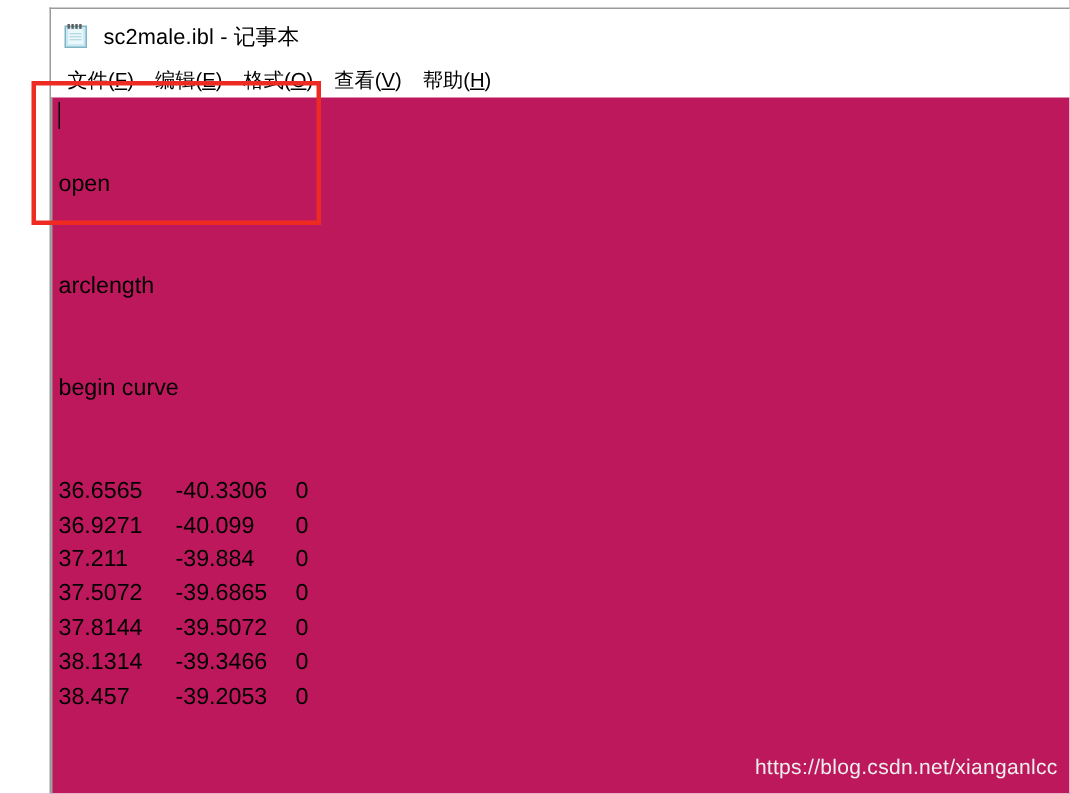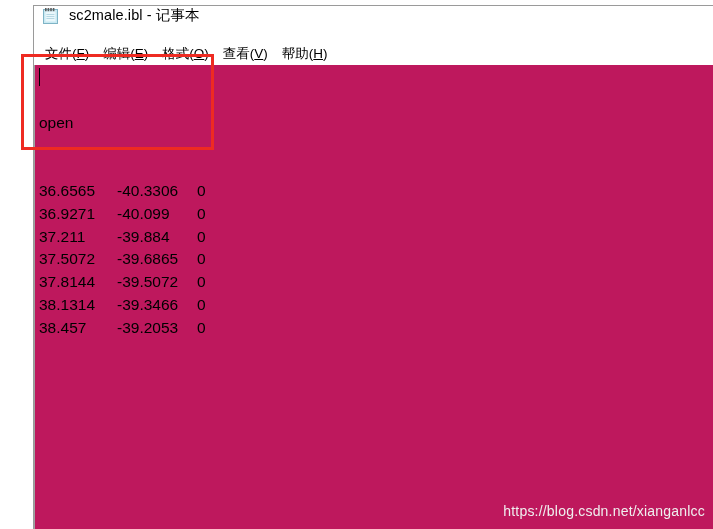--- a/index.html
+++ b/index.html
@@ -38,20 +38,21 @@
   }
 
   
   #title-bar {
     position: absolute;
     left: 0; top: 0;
     width: 100%;
     height: 36px;
     background: #ffffff;
     display: flex;
+    align-items: center;
     padding-left: 7px;
     box-sizing: border-box;
   }
   #notepad-icon {
     width: 20px;
     height: 20px;
     margin-right: 8px;
     flex: 0 0 auto;
     position: relative;
     top: 0px;
@@ -190,20 +191,22 @@
     <div class="menu-item"><span>编辑</span>(<span class="mnemo">E</span>)</div>
     <div class="menu-item"><span>格式</span>(<span class="mnemo">O</span>)</div>
     <div class="menu-item"><span>查看</span>(<span class="mnemo">V</span>)</div>
     <div class="menu-item"><span>帮助</span>(<span class="mnemo">H</span>)</div>
   </div>
 
   <div id="text-area">
     <div id="caret"></div>
     <div id="text-content">
       <span class="text-line">open</span>
+      <span class="text-line">arclength</span>
+      <span class="text-line">begin curve</span>
       <div id="data-rows"><span class="num-row"><span class="col-a">36.6565</span><span class="col-b">-40.3306</span><span class="col-c">0</span></span><span class="num-row"><span class="col-a">36.9271</span><span class="col-b">-40.099</span><span class="col-c">0</span></span><span class="num-row"><span class="col-a">37.211</span><span class="col-b">-39.884</span><span class="col-c">0</span></span><span class="num-row"><span class="col-a">37.5072</span><span class="col-b">-39.6865</span><span class="col-c">0</span></span><span class="num-row"><span class="col-a">37.8144</span><span class="col-b">-39.5072</span><span class="col-c">0</span></span><span class="num-row"><span class="col-a">38.1314</span><span class="col-b">-39.3466</span><span class="col-c">0</span></span><span class="num-row"><span class="col-a">38.457</span><span class="col-b">-39.2053</span><span class="col-c">0</span></span></div>
     </div>
   </div>
 
 </div>
 
 <div id="red-annotation-box" style="border-color: rgb(238, 43, 34);"></div>
 
 <div id="watermark" style="color: rgb(239, 239, 239);">https://blog.csdn.net/xianganlcc</div>
 

